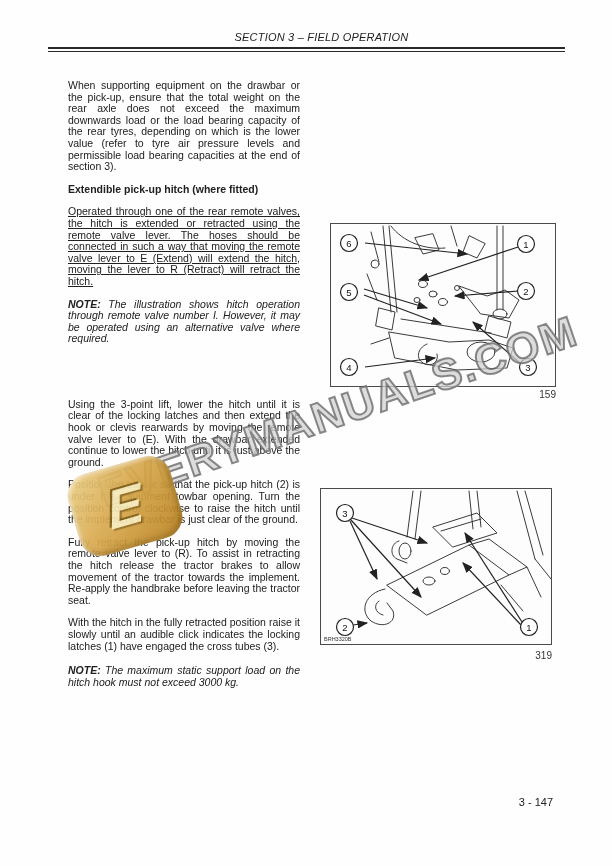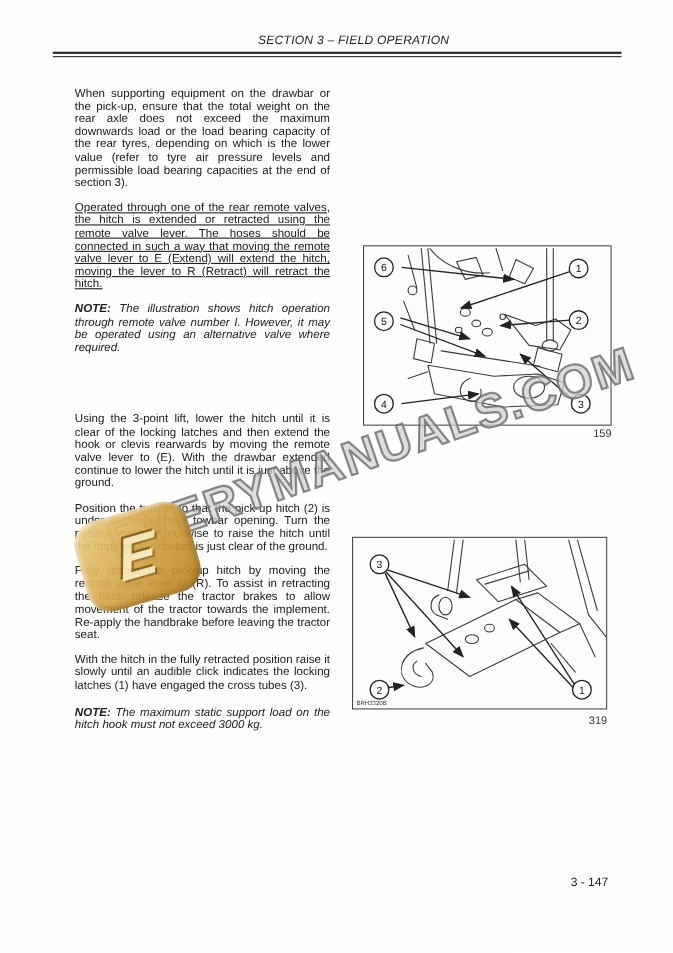--- a/index.html
+++ b/index.html
@@ -64,20 +64,21 @@
 </head>
 <body>
 
 <div class="page">
 
   <div class="hdr-title">SECTION 3 – FIELD OPERATION</div>
   <div class="hdr-rule"></div>
 
   <div class="lc">
     <p>When supporting equipment on the drawbar or the pick-up, ensure that the total weight on the rear axle does not exceed the maximum downwards load or the load bearing capacity of the rear tyres, depending on which is the lower value (refer to tyre air pressure levels and permissible load bearing capacities at the end of section 3).</p>
+    <p class="p-head">Extendible pick-up hitch (where fitted)</p>
     <p class="mt11">Operated through one of the rear remote valves, the hitch is extended or retracted using the remote valve lever. The hoses should be connected in such a way that moving the remote valve lever to E (Extend) will extend the hitch, moving the lever to R (Retract) will retract the hitch.</p>
     <p class="note"><b>NOTE:</b><span> The illustration shows hitch operation through remote valve number I. However, it may be operated using an alternative valve where required.</span></p>
     <p class="gap-big">Using the 3-point lift, lower the hitch until it is clear of the locking latches and then extend the hook or clevis rearwards by moving the remote valve lever to (E). With the drawbar extended continue to lower the hitch until it is just above the ground.</p>
     <p class="mt8">Position the tractor so that the pick-up hitch (2) is under the equipment towbar opening. Turn the position control clockwise to raise the hitch until the implement drawbar is just clear of the ground.</p>
     <p class="mt9">Fully retract the pick-up hitch by moving the remote valve lever to (R). To assist in retracting the hitch release the tractor brakes to allow movement of the tractor towards the implement. Re-apply the handbrake before leaving the tractor seat.</p>
     <p class="mt8">With the hitch in the fully retracted position raise it slowly until an audible click indicates the locking latches (1) have engaged the cross tubes (3).</p>
     <p class="note mt13"><b>NOTE:</b><span> The maximum static support load on the hitch hook must not exceed 3000 kg.</span></p>
   </div>
 
   <div class="figbox fig318">

